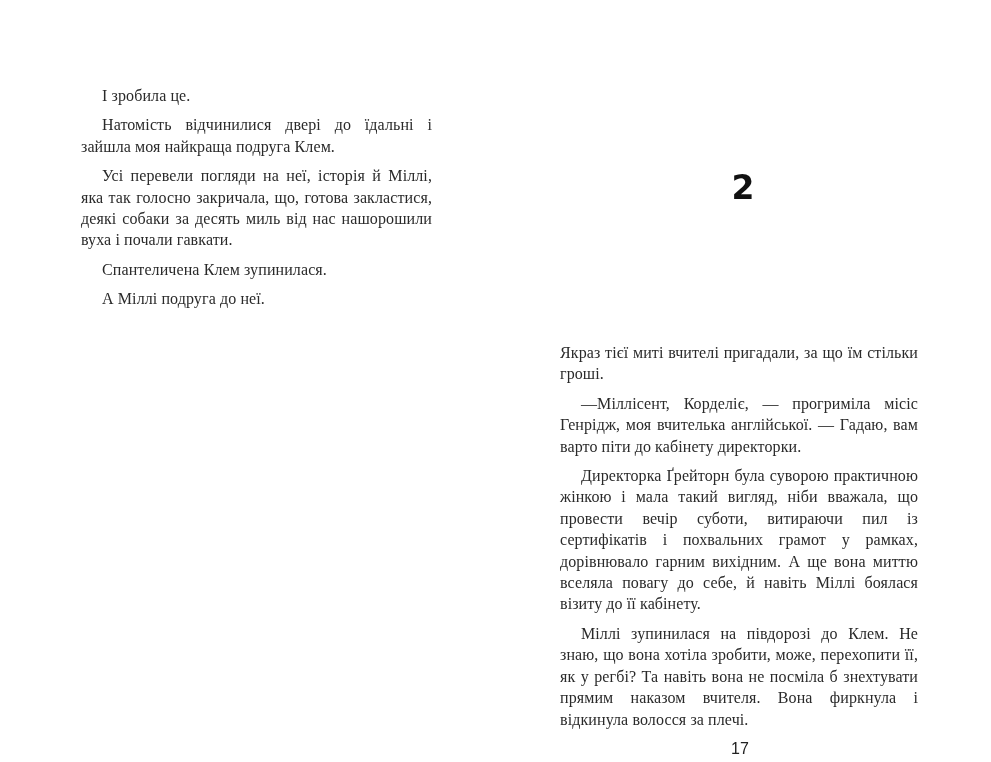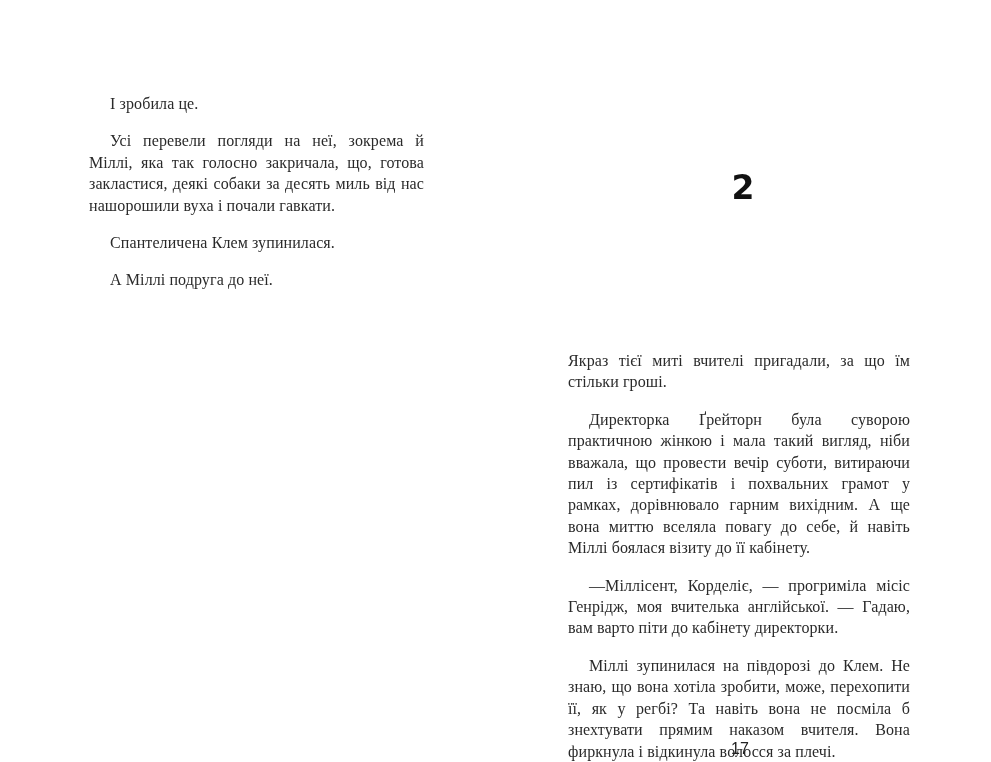--- a/index.html
+++ b/index.html
@@ -5,41 +5,42 @@
     html, body { margin: 0; padding: 0; background: #ffffff; }
     body { width: 991px; height: 762px; position: relative; overflow: hidden;
       font-family: "DejaVu Serif", "Liberation Serif", serif; color: #2a2a2a; }
     .page { position: absolute; top: 0; height: 762px; }
     .left { left: 0; width: 495px; }
     .right { left: 495px; width: 496px; }
     .text { position: absolute; font-size: 14.2px; line-height: 21.4px; text-align: justify;
       font-family: "Liberation Serif", "DejaVu Serif", serif; font-size: 16px; letter-spacing: 0.1px; }
     .left .text { left: 73px; top: 77px; width: 367px; }
     .right .text { left: 57px; top: 334px; width: 374px; }
-    .p { margin: 16px; text-indent: 21px; }
+    .p { margin: 8px; text-indent: 21px; }
     .p.noindent { text-indent: 0; }
     .chapter { position: absolute; left: 228px; top: 168px; width: 40px; text-align: center;
       font-family: "DejaVu Sans", sans-serif; font-weight: bold; font-size: 33px; color: #111; }
     .pagenum { position: absolute; left: 225px; top: 700px; width: 40px; text-align: center;
       font-family: Liberation Sans, sans-serif; font-size: 16px; color: #222; margin-top: 40px; }
   </style>
 </head>
 <body>
 
 <div class="page left">
   <div class="text">
     <p class="p">І зробила це.</p>
-    <p class="p">Усі перевели погляди на неї, зокрема й Міллі, яка так голосно закричала, що, готова закластися, деякі собаки за десять миль від нас нашорошили вуха і почали гавкати.</p>
+    <p class="p">Натомість відчинилися двері до їдальні і зайшла моя найкраща подруга Клем.</p>
+    <p class="p">Усі перевели погляди на неї, історія й Міллі, яка так голосно закричала, що, готова закластися, деякі собаки за десять миль від нас нашорошили вуха і почали гавкати.</p>
     <p class="p">Спантеличена Клем зупинилася.</p>
     <p class="p">А Міллі подруга до неї.</p>
   </div>
 </div>
 
 <div class="page right">
   <div class="chapter">2</div>
   <div class="text">
     <p class="p noindent">Якраз тієї миті вчителі пригадали, за що їм стільки гроші.</p>
+    <p class="p">—Міллісент, Корделіє, — прогриміла місіс Генрідж, моя вчителька англійської. — Гадаю, вам варто піти до кабінету директорки.</p>
     <p class="p">Директорка Ґрейторн була суворою практичною жінкою і мала такий вигляд, ніби вважала, що провести вечір суботи, витираючи пил із сертифікатів і похвальних грамот у рамках, дорівнювало гарним вихідним. А ще вона миттю вселяла повагу до себе, й навіть Міллі боялася візиту до її кабінету.</p>
-    <p class="p">—Міллісент, Корделіє, — прогриміла місіс Генрідж, моя вчителька англійської. — Гадаю, вам варто піти до кабінету директорки.</p>
     <p class="p">Міллі зупинилася на півдорозі до Клем. Не знаю, що вона хотіла зробити, може, перехопити її, як у регбі? Та навіть вона не посміла б знехтувати прямим наказом вчителя. Вона фиркнула і відкинула волосся за плечі.</p>
   </div>
   <div class="pagenum">17</div>
 </div>
 
 </body></html>

